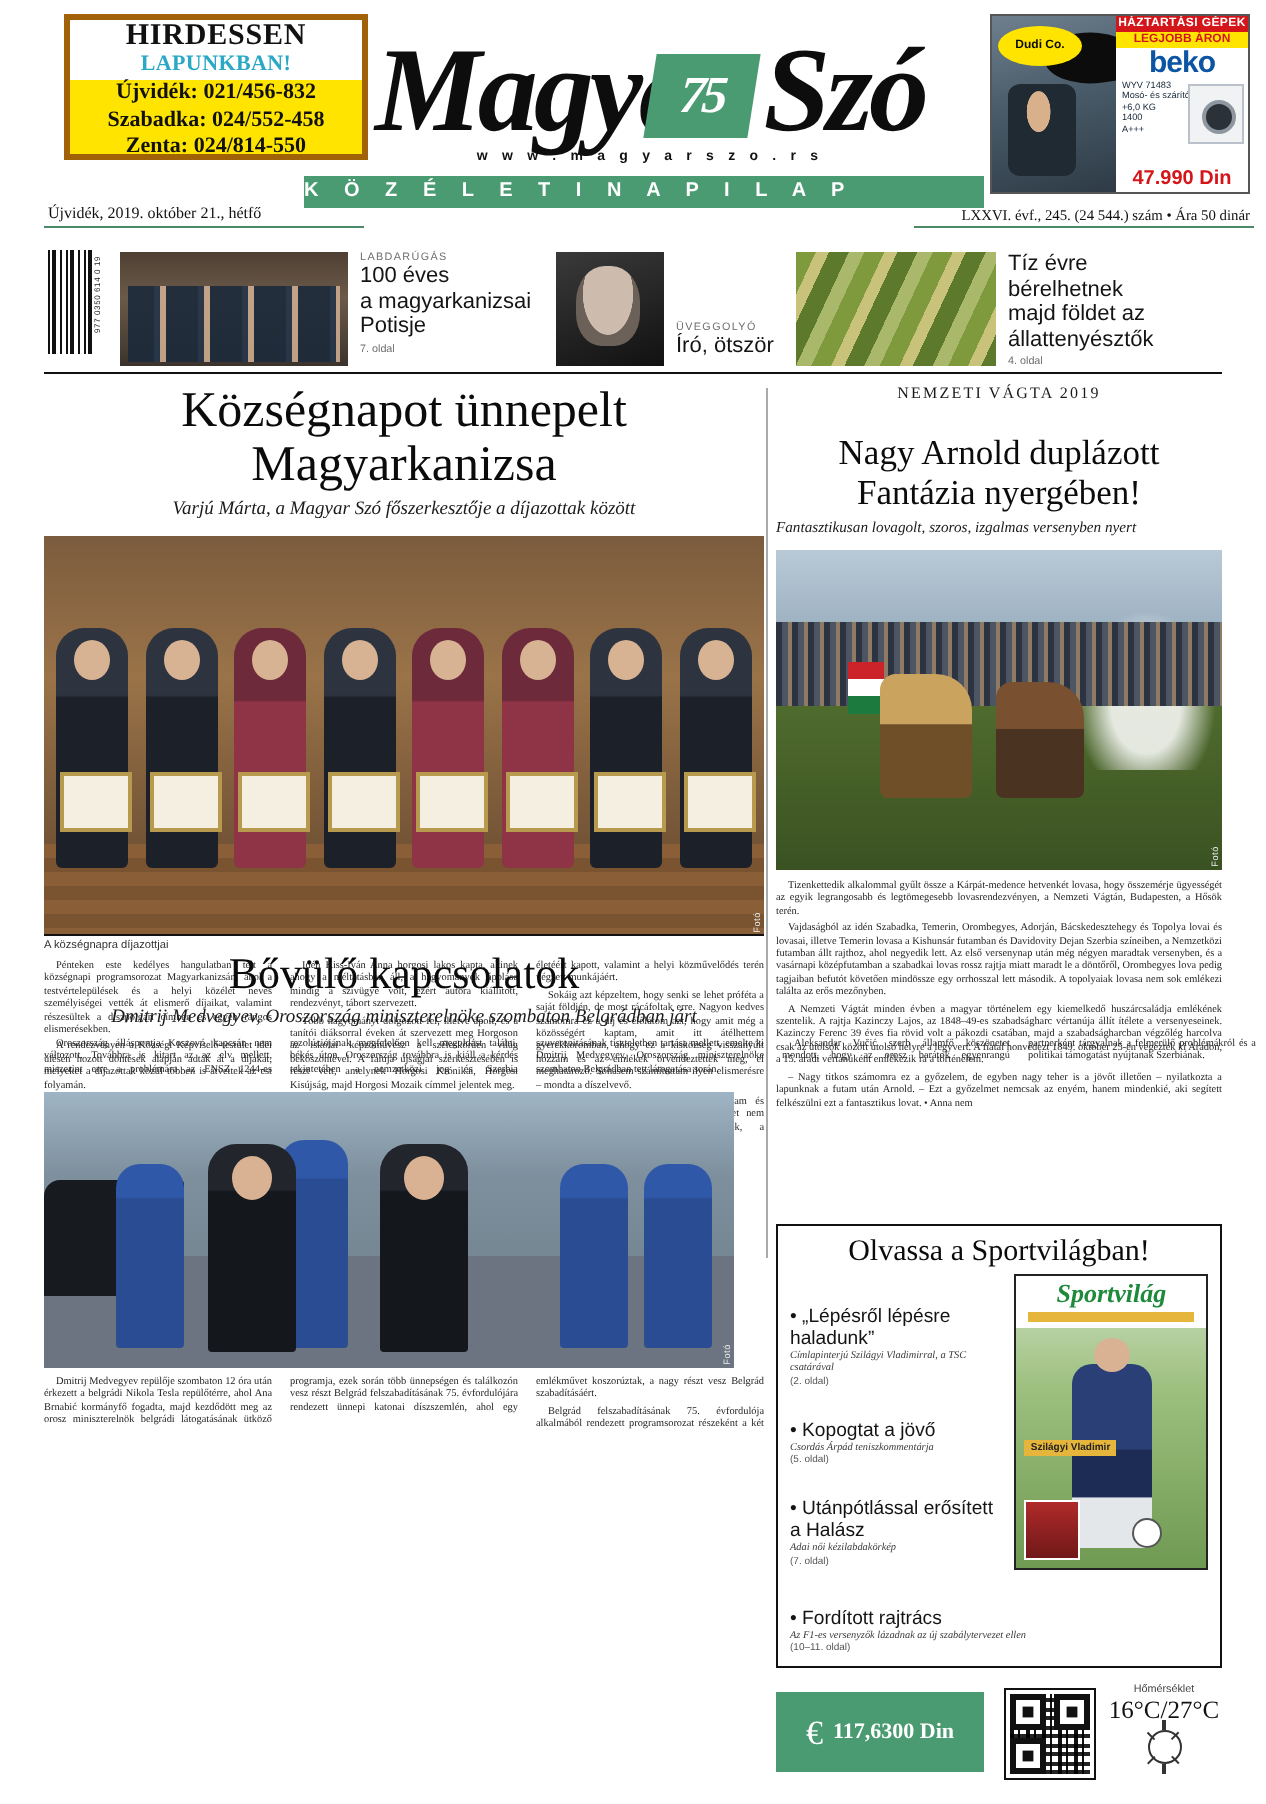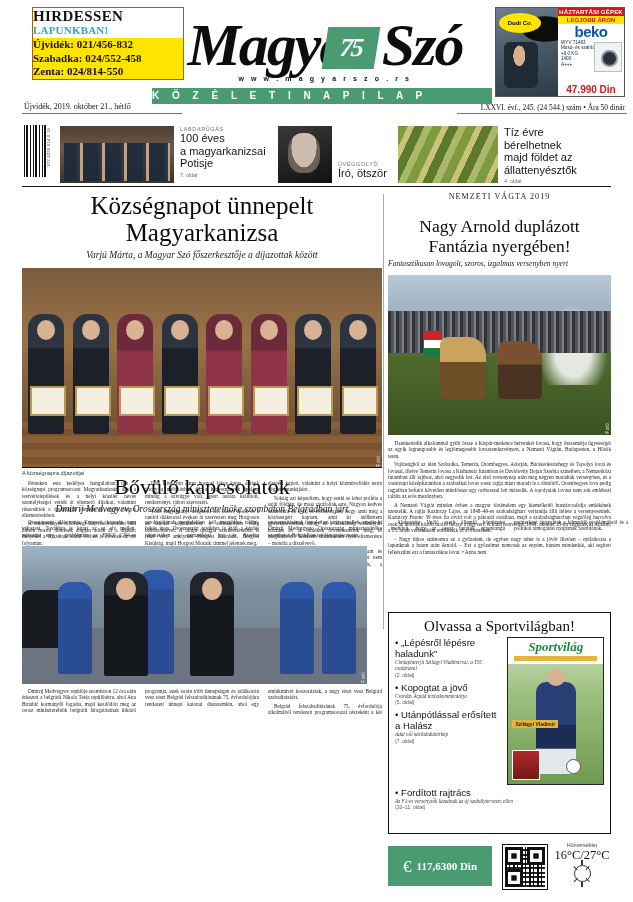--- a/index.html
+++ b/index.html
@@ -6,21 +6,21 @@
   body{font-family:"Liberation Serif",serif;}
   #page{
     width:633px;height:902px;background:#fff;position:relative;overflow:hidden;
     box-sizing:border-box;padding:0;
   }
 
   
   #header{position:relative;height:122px;}
   #ad-hirdessen{
     position:absolute;left:32px;top:7px;width:152px;height:73px;
-    border:1px solid #a16207;background:#ffe400;box-sizing:border-box;
+    border:3px solid #a16207;background:#ffe400;box-sizing:border-box;text-align:center;
   }
   #ad-hirdessen .ad-top{background:#fff;padding:1px 0 2px 0;}
   #ad-hirdessen .l1{font-family:"Liberation Serif",serif;font-weight:bold;font-size:15px;letter-spacing:.4px;color:#111;line-height:15px;}
   #ad-hirdessen .l2{font-family:"Liberation Serif",serif;font-weight:bold;font-size:11px;color:#2aa8c4;line-height:12px;letter-spacing:.2px;}
   #ad-hirdessen .ln{font-family:"Liberation Serif",serif;font-weight:bold;font-size:11px;color:#111;line-height:13.5px;}
 
   #dateline{position:absolute;left:24px;top:102px;font-size:8px;color:#111;font-family:"Liberation Serif",serif;}
   #dateline-rule{position:absolute;left:22px;top:113px;width:160px;border-top:1px solid #4a8a68;}
 
   #masthead{position:absolute;left:175px;top:16px;width:300px;text-align:center;}
@@ -171,21 +171,21 @@
 
   
   #sportbox{
     position:absolute;left:388px;top:612px;width:223px;height:222px;border:1px solid #111;box-sizing:border-box;
     background:#fff;padding:4px 6px;
   }
   #sport-title{font-family:"Liberation Serif",serif;font-size:15px;text-align:center;color:#0b0b0b;line-height:18px;}
   #sport-flex{display:flex;gap:6px;margin-top:2px;}
   #sport-list{width:108px;}
   .sp-item{margin-bottom:4px;}
-  .sp-head{font-family:"Liberation Sans",sans-serif;font-size:9.6px;line-height:11px;color:#141414;}
+  .sp-head{font-family:"Liberation Sans",sans-serif;font-size:9.6px;line-height:11px;color:#141414;margin-top:16px;}
   .sp-sub{font-family:"Liberation Serif",serif;font-style:italic;font-size:5.2px;line-height:6.4px;color:#3a3a3a;}
   .sp-page{font-family:"Liberation Sans",sans-serif;font-size:5px;color:#555;}
   #sport-cover{width:96px;height:146px;border:1px solid #222;position:relative;overflow:hidden;
     background:linear-gradient(180deg,#cfe0c2 0%,#9dc07f 38%,#6f9a52 100%);}
   #sport-cover .cov-top{position:absolute;left:0;top:0;width:100%;height:26px;background:#fff;}
   #sport-cover .cov-logo{font-family:"Liberation Serif",serif;font-style:italic;font-weight:bold;font-size:13px;
     color:#1f8a3c;text-align:center;line-height:18px;}
   #sport-cover .cov-strip{height:5px;background:#e6b53c;margin:0 6px;}
   #sport-cover .player{position:absolute;left:28px;top:44px;width:40px;height:92px;
     background:linear-gradient(180deg,#2b3f77 0 46%,#1d2c55 47% 72%,#e4e7ea 73% 100%);border-radius:10px 10px 3px 3px;}

